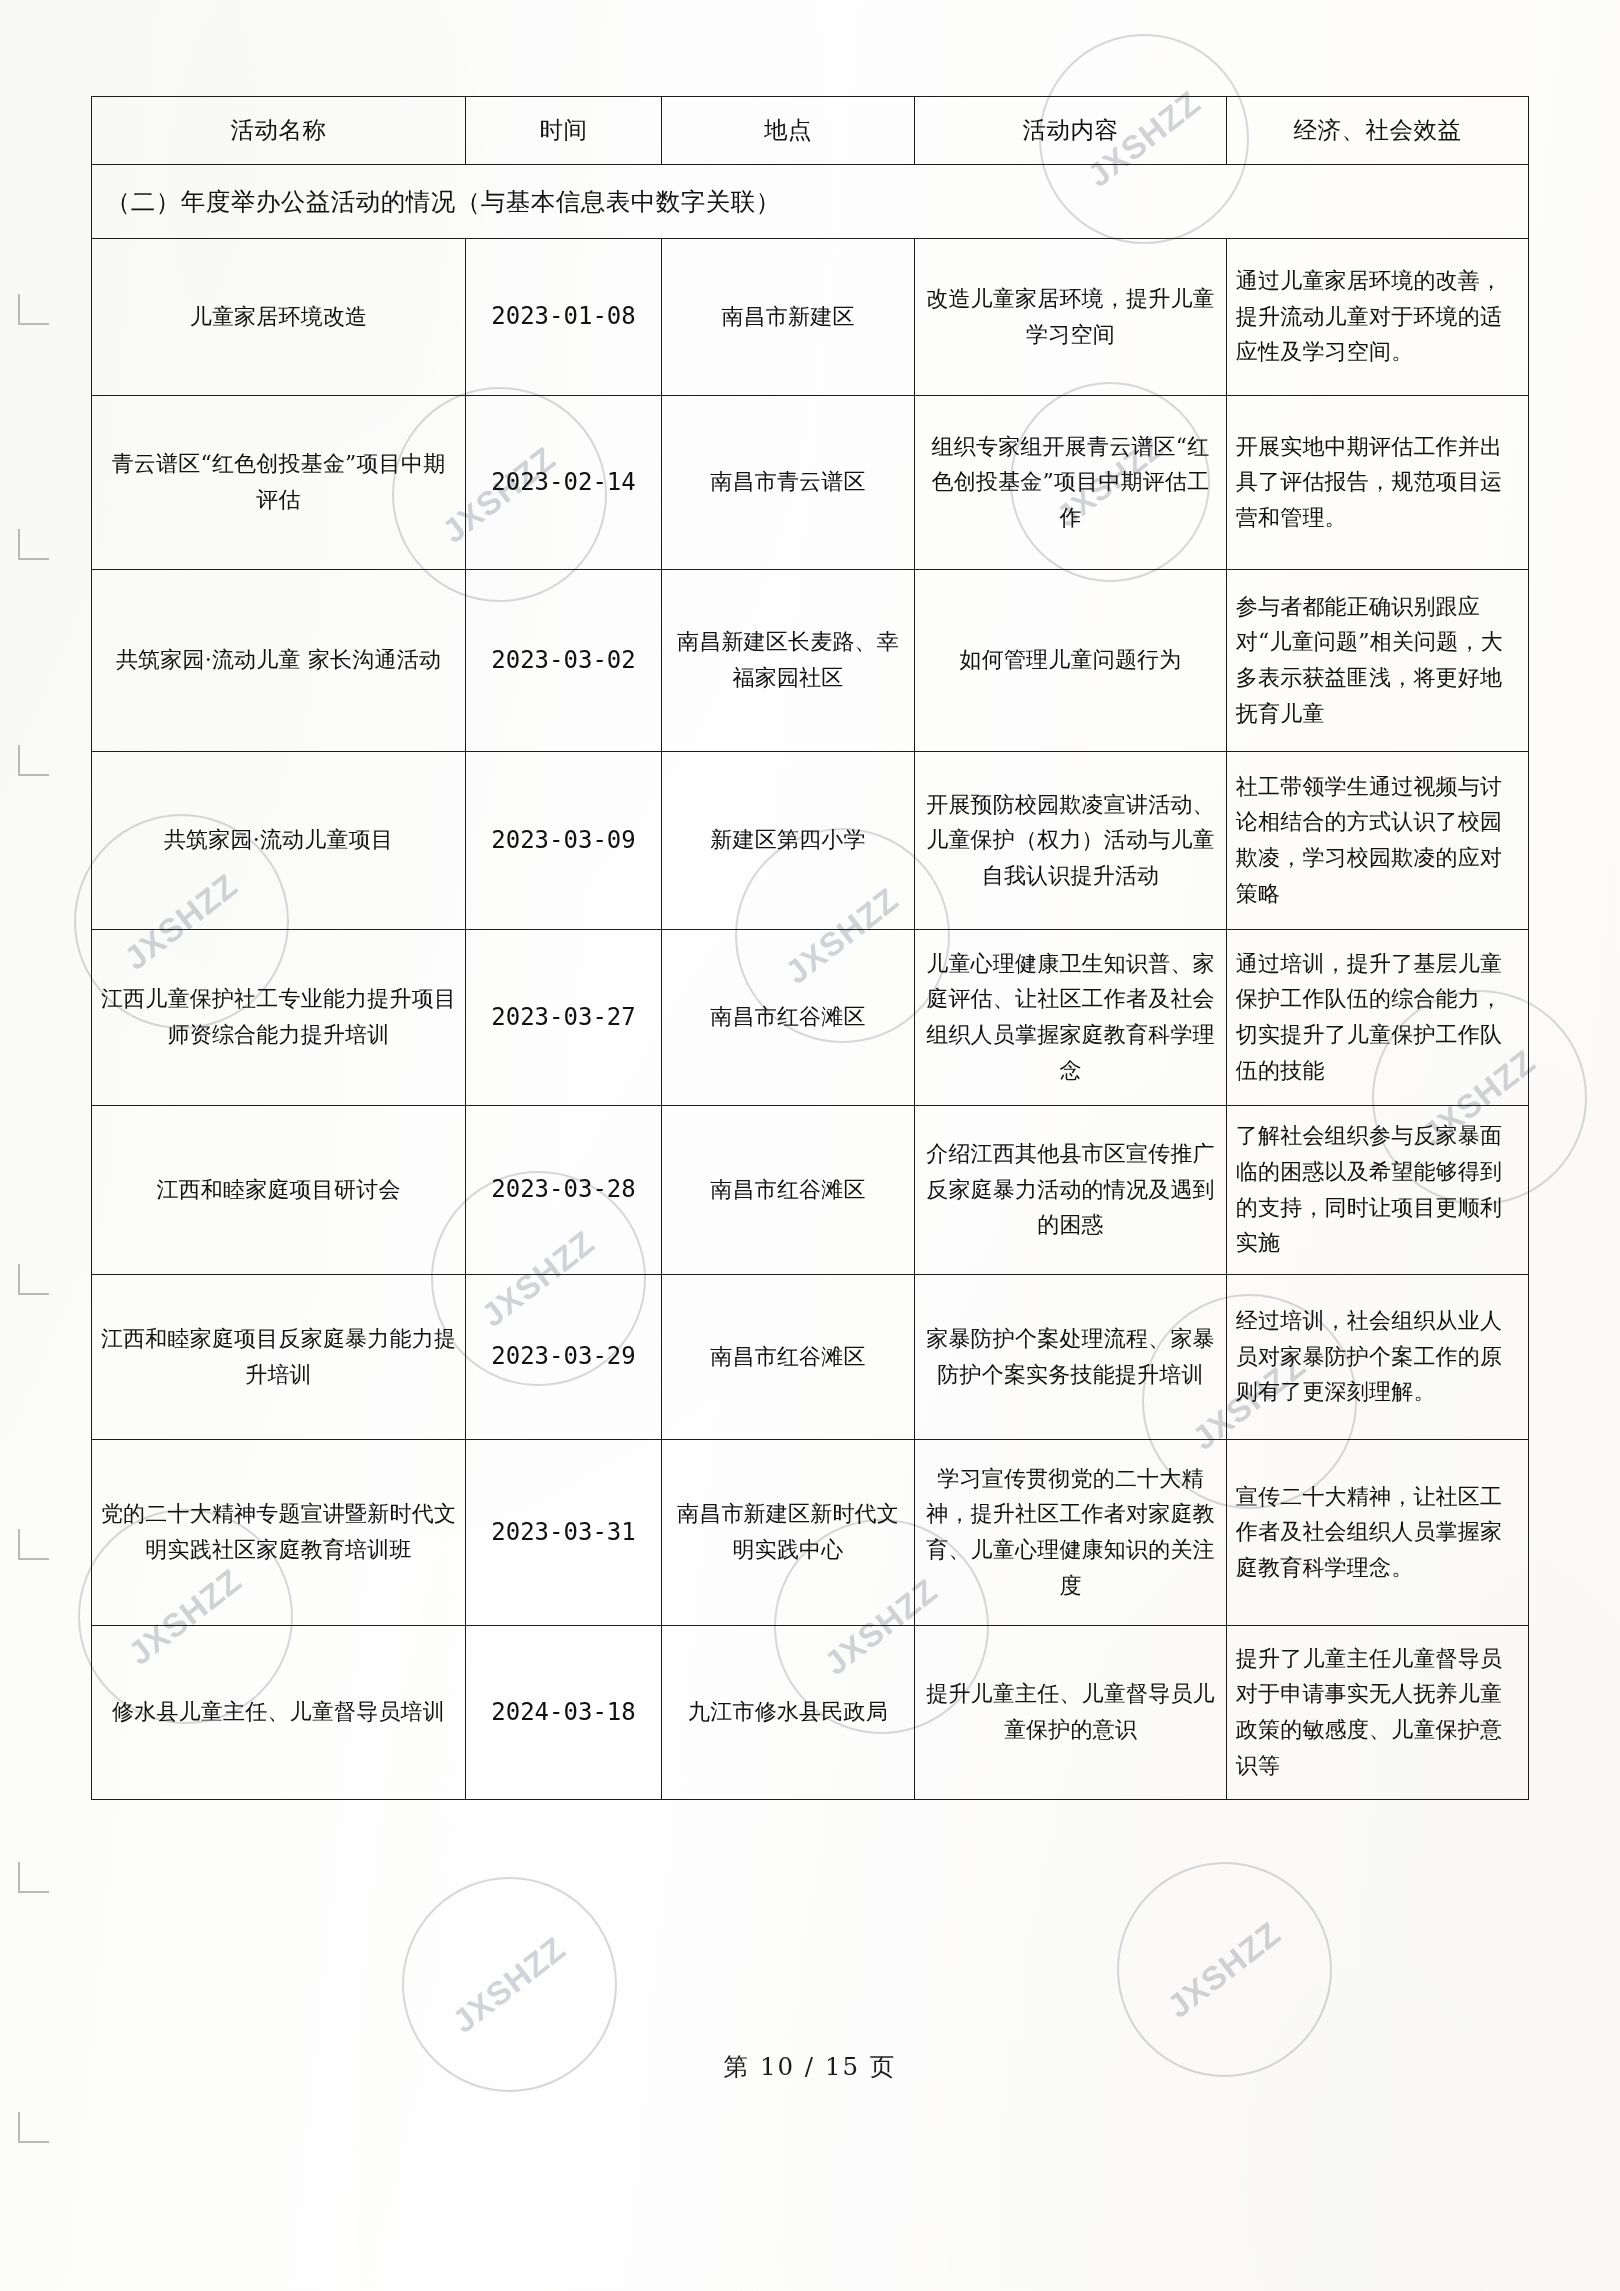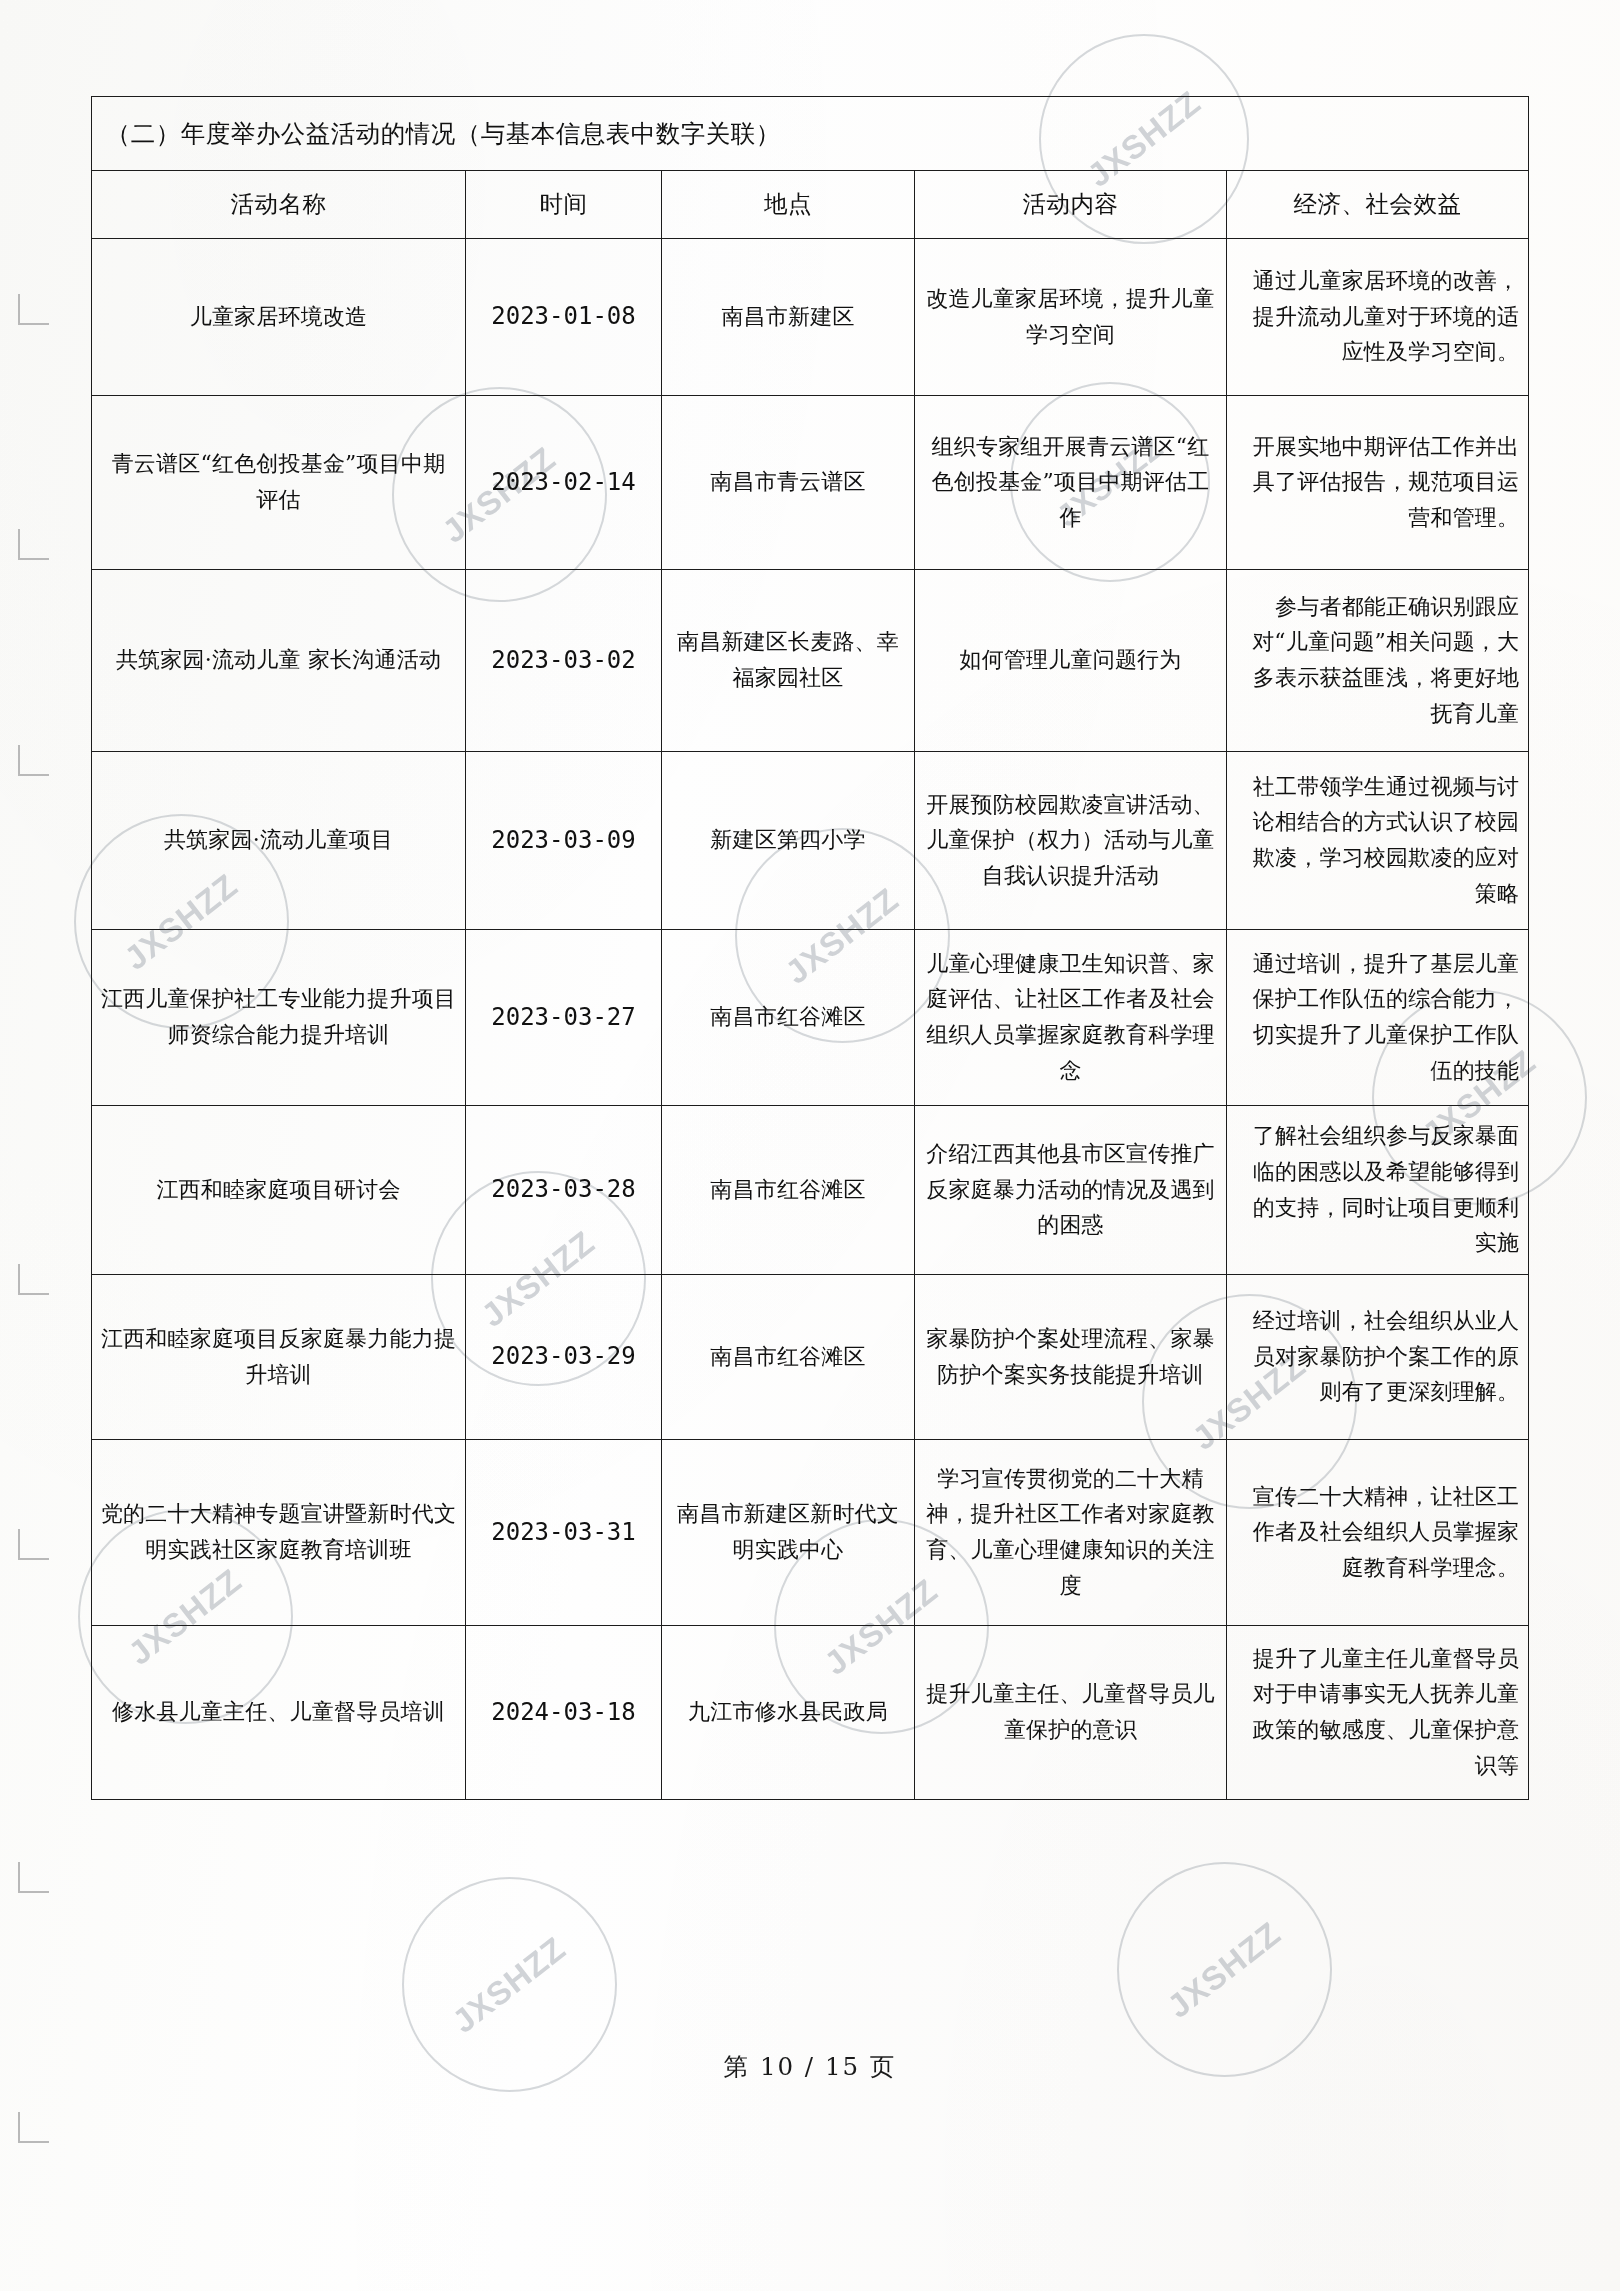--- a/index.html
+++ b/index.html
@@ -94,21 +94,21 @@
   .cell {
     text-align: center;
     font-size: 22px;
     line-height: 1.62;
     letter-spacing: 0.2px;
   }
   .cell-name   { text-align: center; }
   .cell-date   { font-family: "DejaVu Sans Mono", "Liberation Mono", monospace; font-size: 24px; letter-spacing: 0px; }
   .cell-place  { text-align: center; font-family: Liberation Serif, serif; }
   .cell-body   { text-align: center; }
-  .cell-effect { text-align: right; }
+  .cell-effect { text-align: left; }
 
   
   .c0 { width: 374px; }
   .c1 { width: 196px; }
   .c2 { width: 253px; }
   .c3 { width: 312px; }
   .c4 { width: 302px; }
 
   
   #page-footer {
@@ -177,28 +177,28 @@
   <table id="doc-table">
     <colgroup>
       <col class="c0">
         <col class="c1">
         <col class="c2">
         <col class="c3">
         <col class="c4">
     </colgroup>
     <tbody>
       <tr>
-        <td class="section-title-cell" colspan="5">（二）年度举办公益活动的情况（与基本信息表中数字关联）</td>
-      </tr>
-      <tr>
         <td class="col-head">活动名称</td>
         <td class="col-head">时间</td>
         <td class="col-head">地点</td>
         <td class="col-head">活动内容</td>
         <td class="col-head">经济、社会效益</td>
+      </tr>
+      <tr>
+        <td class="section-title-cell" colspan="5">（二）年度举办公益活动的情况（与基本信息表中数字关联）</td>
       </tr>
 
       <tr style="height:157px;">
         <td class="cell cell-name">儿童家居环境改造</td>
         <td class="cell cell-date">2023-01-08</td>
         <td class="cell cell-place">南昌市新建区</td>
         <td class="cell cell-body">改造儿童家居环境，提升儿童学习空间</td>
         <td class="cell cell-effect">通过儿童家居环境的改善，提升流动儿童对于环境的适应性及学习空间。</td>
       </tr>
 

